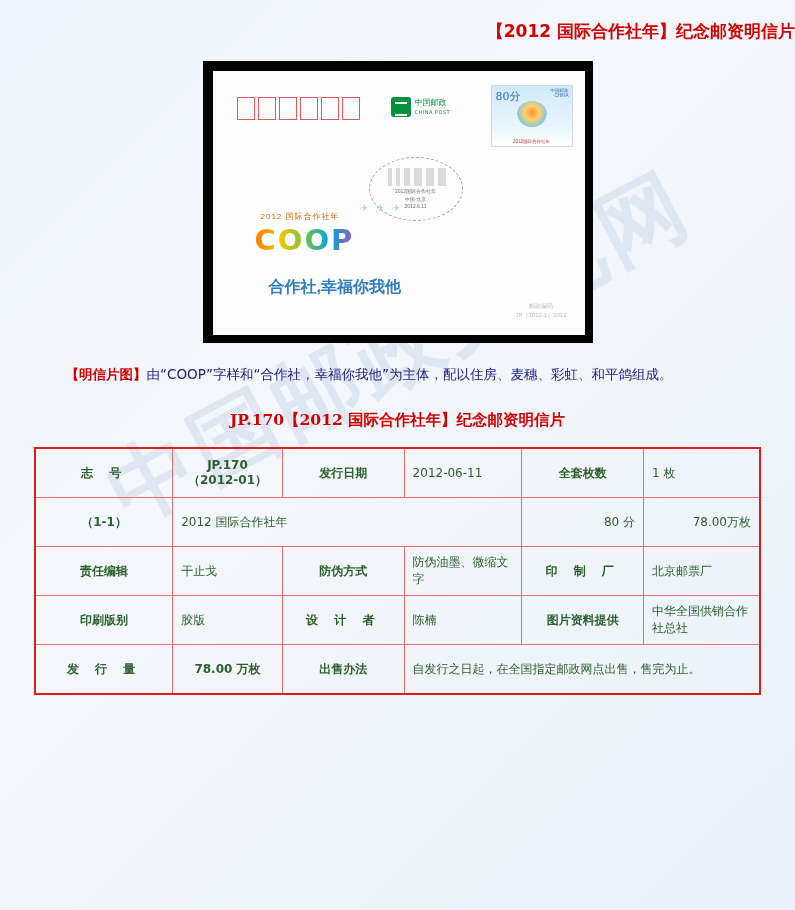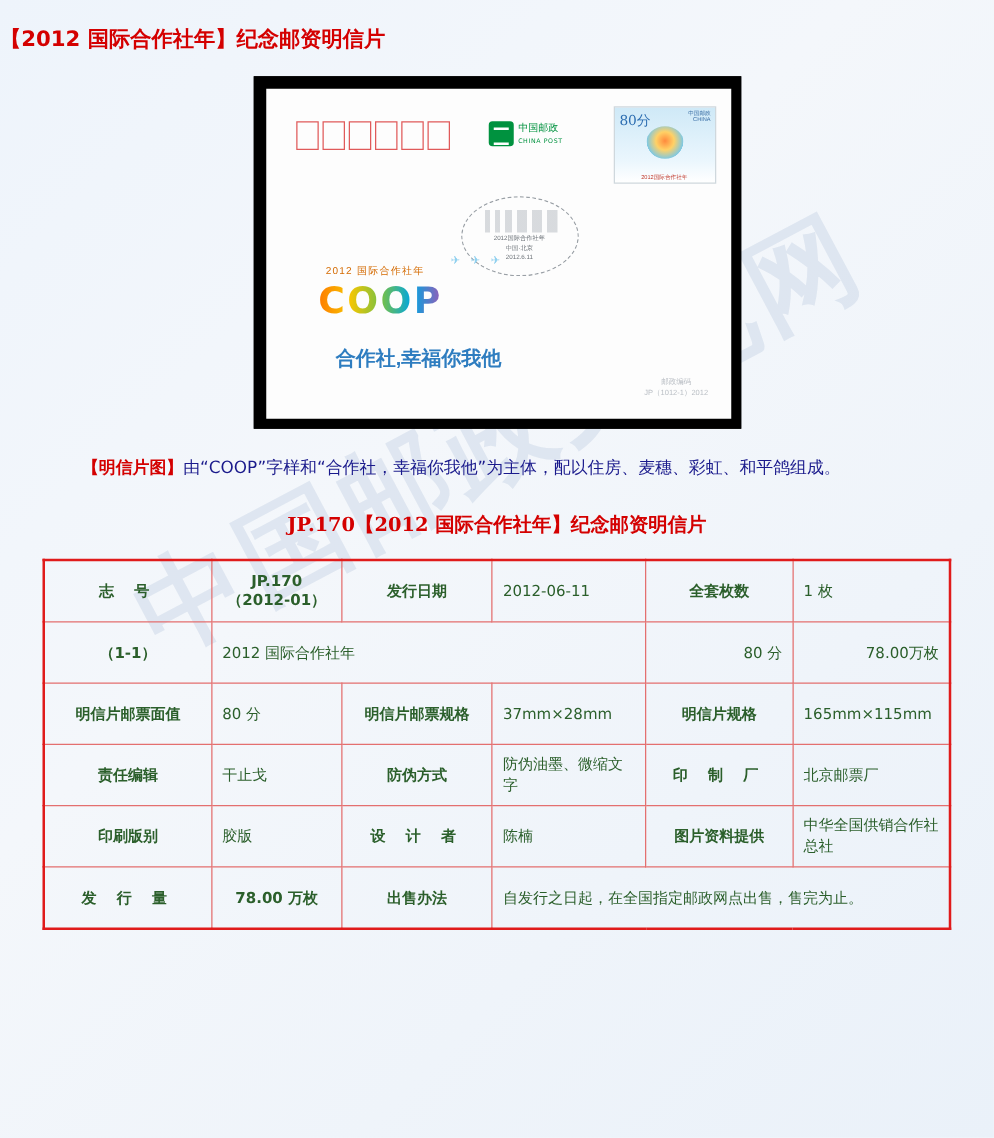--- a/index.html
+++ b/index.html
@@ -31,21 +31,21 @@
     color: rgba(150,175,205,0.22);
     font-family: "DejaVu Sans", sans-serif;
     font-weight: bold;
     transform: rotate(-28deg);
     letter-spacing: 6px;
     pointer-events: none;
     white-space: nowrap;
     user-select: none;
   }
   .title {
-    text-align: left;
+    text-align: right;
     color: #d40000;
     font-weight: bold;
     font-size: 17px;
     padding-top: 20px;
     font-family: "DejaVu Sans", sans-serif;
     position: relative;
     z-index: 2;
   }
   
   .card-wrap {
@@ -331,40 +331,20 @@
           <td class="val" colspan="3">
             <div>2012 国际合作社年</div>
           </td>
           <td class="right">
             <div>80 分</div>
           </td>
           <td class="right">
             <div>78.00万枚</div>
           </td>
         </tr>
-        <tr>
-          <td class="lbl">
-            <div>明信片邮票面值</div>
-          </td>
-          <td class="val">
-            <div>80 分</div>
-          </td>
-          <td class="lbl">
-            <div>明信片邮票规格</div>
-          </td>
-          <td class="val">
-            <div>37mm×28mm</div>
-          </td>
-          <td class="lbl">
-            <div>明信片规格</div>
-          </td>
-          <td class="val">
-            <div>165mm×115mm</div>
-          </td>
-        </tr>
         <tr class="c-row">
           <td class="lbl">
             <div>责任编辑</div>
           </td>
           <td class="val">
             <div>干止戈</div>
           </td>
           <td class="lbl">
             <div>防伪方式</div>
           </td>

